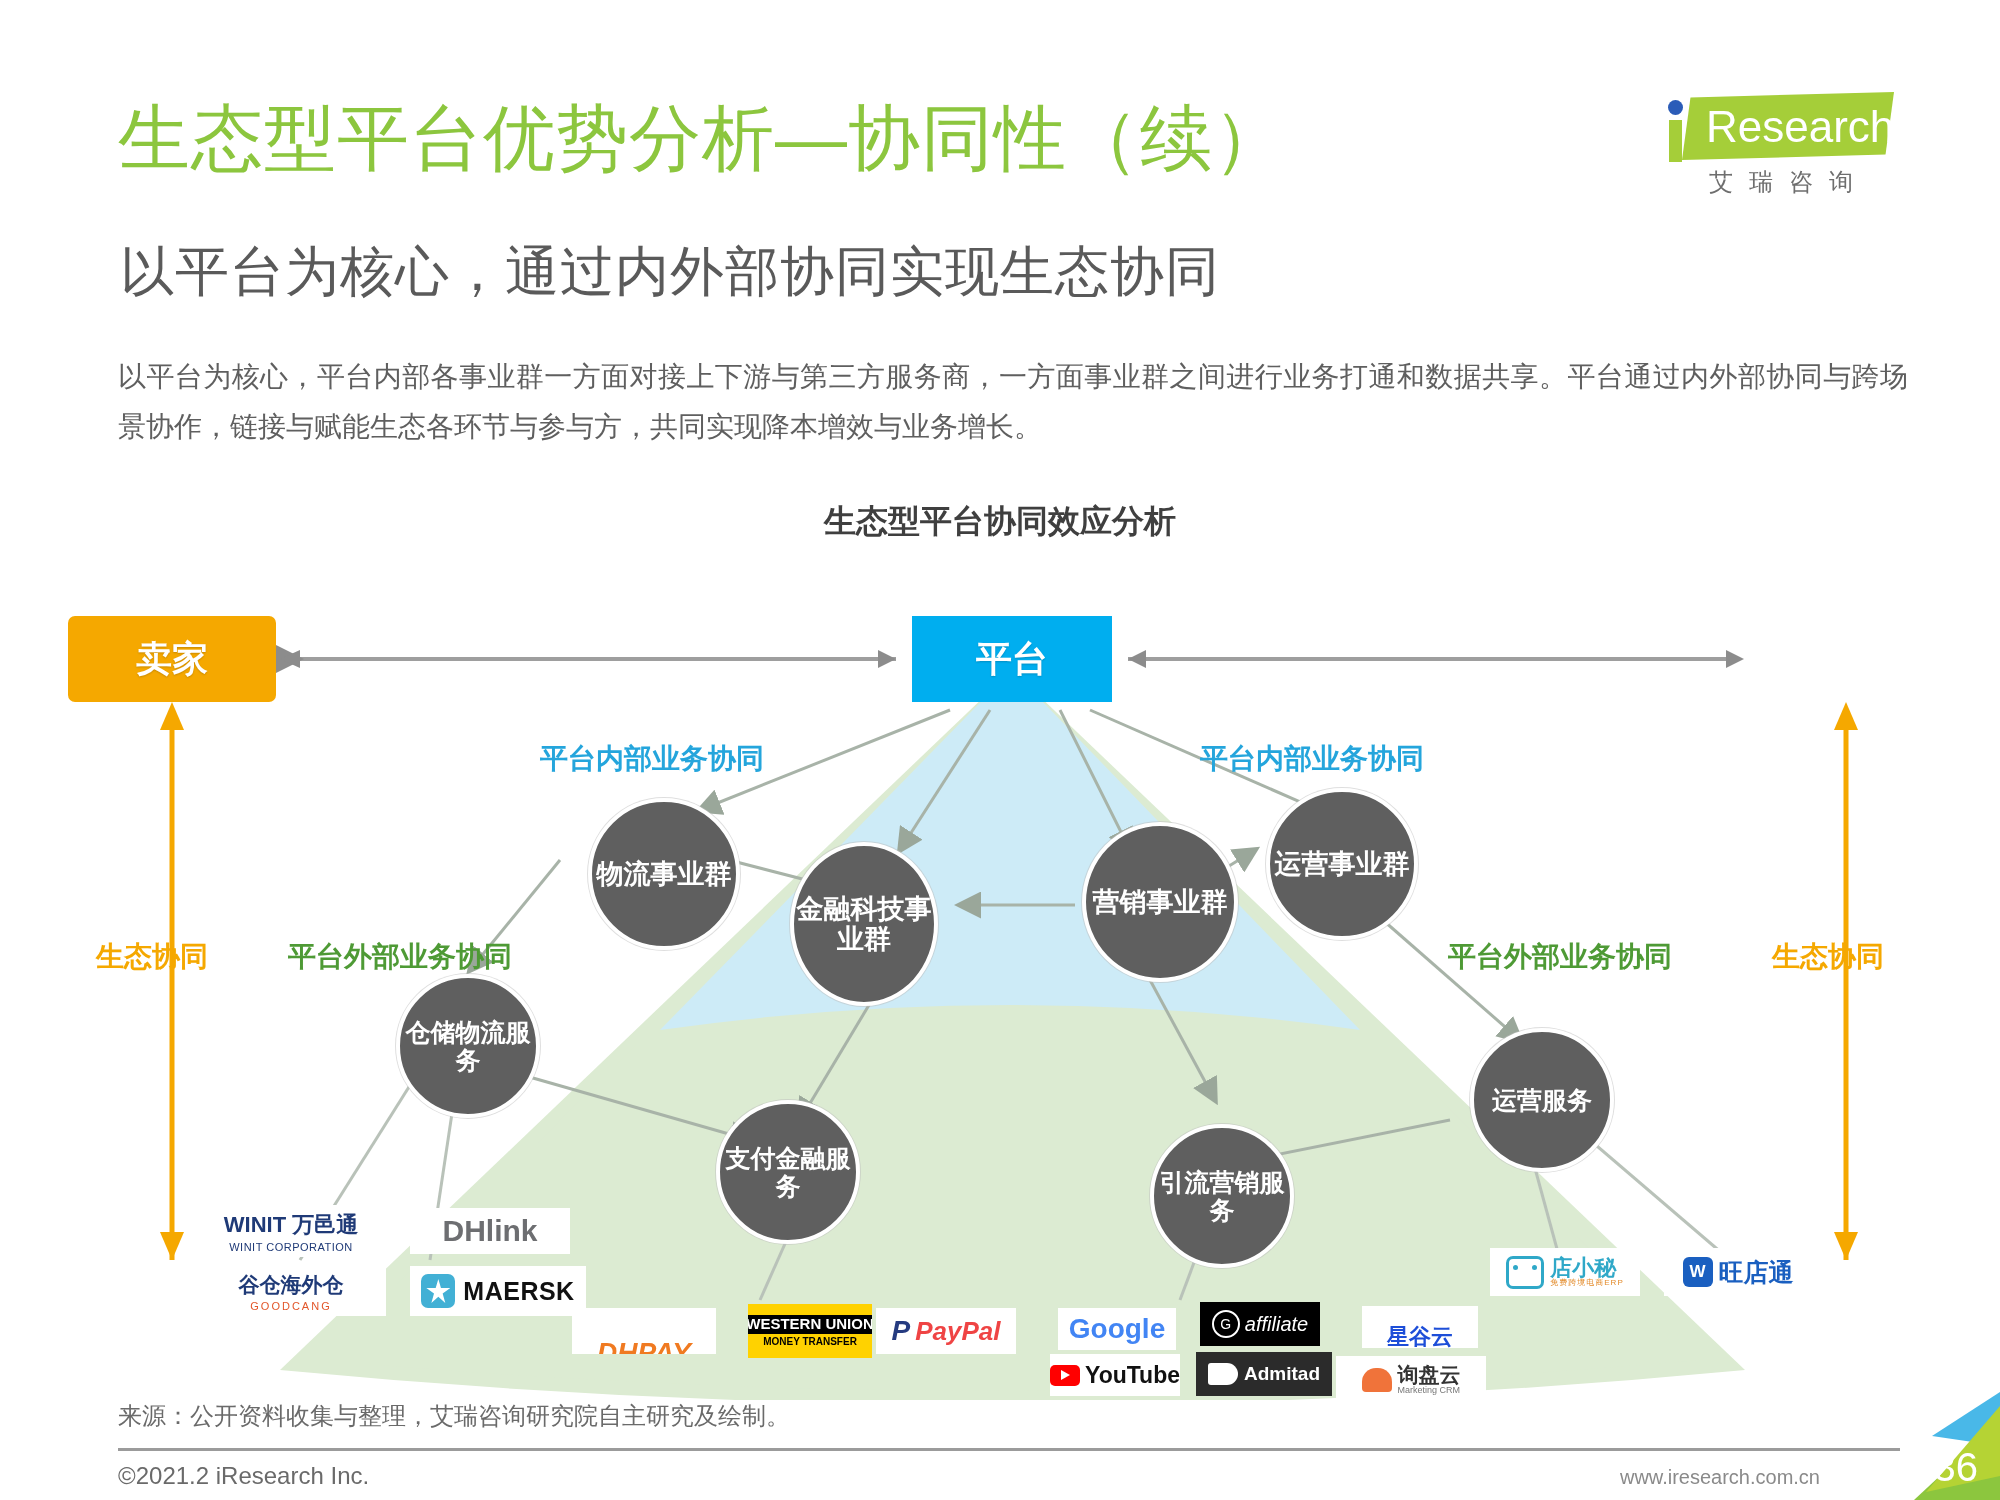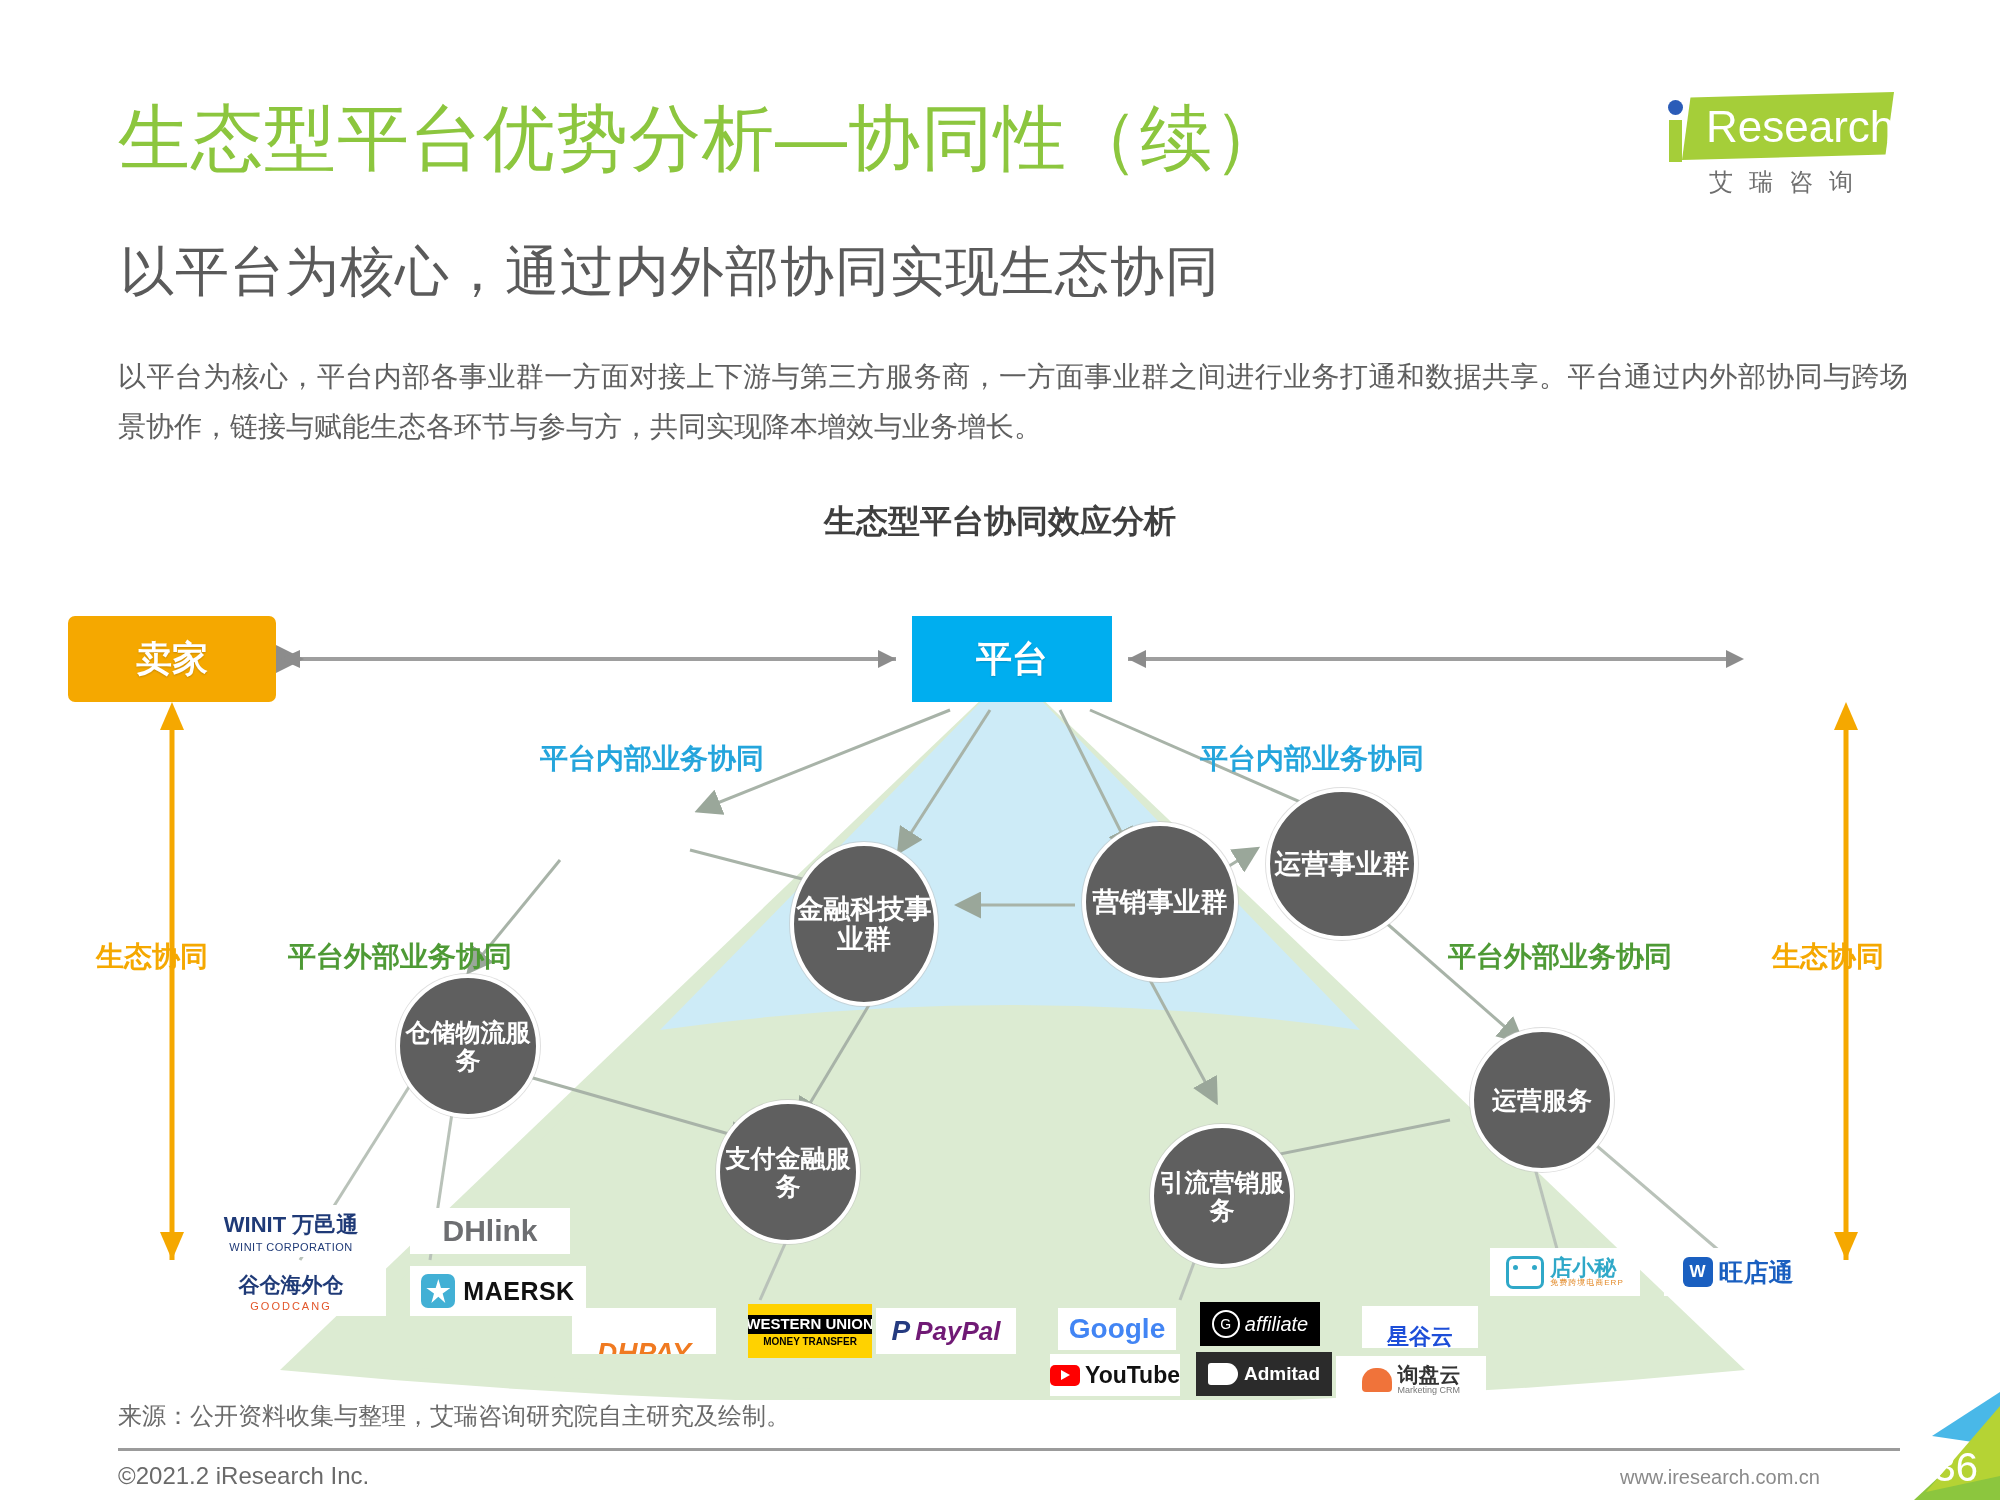--- a/index.html
+++ b/index.html
@@ -183,20 +183,21 @@
     <div class="node-box box-seller">卖家</div>
     <div class="node-box box-platform">平台</div>
 
     <div class="lbl-blue" style="left:540px;top:180px;">平台内部业务协同</div>
     <div class="lbl-blue" style="left:1200px;top:180px;">平台内部业务协同</div>
     <div class="lbl-green" style="left:288px;top:378px;">平台外部业务协同</div>
     <div class="lbl-green" style="left:1448px;top:378px;">平台外部业务协同</div>
     <div class="lbl-orange" style="left:96px;top:378px;">生态协同</div>
     <div class="lbl-orange" style="left:1772px;top:378px;">生态协同</div>
 
+    <div class="circle" style="left:588px;top:238px;width:144px;height:144px;font-size:27px;">物流事业群</div>
     <div class="circle" style="left:790px;top:282px;width:140px;height:156px;font-size:27px;">金融科技事业群</div>
     <div class="circle" style="left:1082px;top:262px;width:148px;height:152px;font-size:27px;">营销事业群</div>
     <div class="circle" style="left:1266px;top:228px;width:144px;height:144px;font-size:27px;">运营事业群</div>
 
     <div class="circle" style="left:396px;top:414px;width:136px;height:136px;font-size:25px;">仓储物流服务</div>
     <div class="circle" style="left:716px;top:540px;width:136px;height:136px;font-size:25px;">支付金融服务</div>
     <div class="circle" style="left:1150px;top:564px;width:136px;height:136px;font-size:25px;">引流营销服务</div>
     <div class="circle" style="left:1470px;top:468px;width:136px;height:136px;font-size:25px;">运营服务</div>
 
     <div class="chip" style="left:196px;top:1650px;"></div>
@@ -227,21 +228,21 @@
       <span class="chip-txt" style="font-size:28px;color:#F07A21;font-style:italic;margin-top:44px;">DHPAY</span>
     </div>
 
     <div class="chip" style="left:748px;top:744px;width:124px;height:54px;background:#FFD200;flex-direction:column;gap:2px;">
       <span class="chip-txt" style="font-size:15px;color:#fff;background:#000;padding:1px 5px;line-height:1.1;">WESTERN UNION</span>
       <span style="font-size:10px;color:#000;font-weight:bold;">MONEY TRANSFER</span>
     </div>
 
     <div class="chip" style="left:876px;top:748px;width:140px;height:46px;gap:5px;">
       <span style="font-size:28px;color:#253B80;font-weight:bold;font-style:italic;">P</span>
-      <span class="chip-txt" style="font-size:26px;color:#701a75;font-style:italic;">PayPal</span>
+      <span class="chip-txt" style="font-size:26px;color:#ef4444;font-style:italic;">PayPal</span>
     </div>
 
     <div class="chip" style="left:1058px;top:748px;width:118px;height:42px;">
       <span class="chip-txt" style="font-size:28px;color:#4285F4;">Google</span>
     </div>
 
     <div class="chip" style="left:1050px;top:794px;width:130px;height:42px;gap:5px;">
       <span style="width:30px;height:21px;background:#FF0000;border-radius:5px;position:relative;">
         <span style="position:absolute;left:11px;top:5px;border-left:9px solid #fff;
                      border-top:5.5px solid transparent;border-bottom:5.5px solid transparent;"></span>

